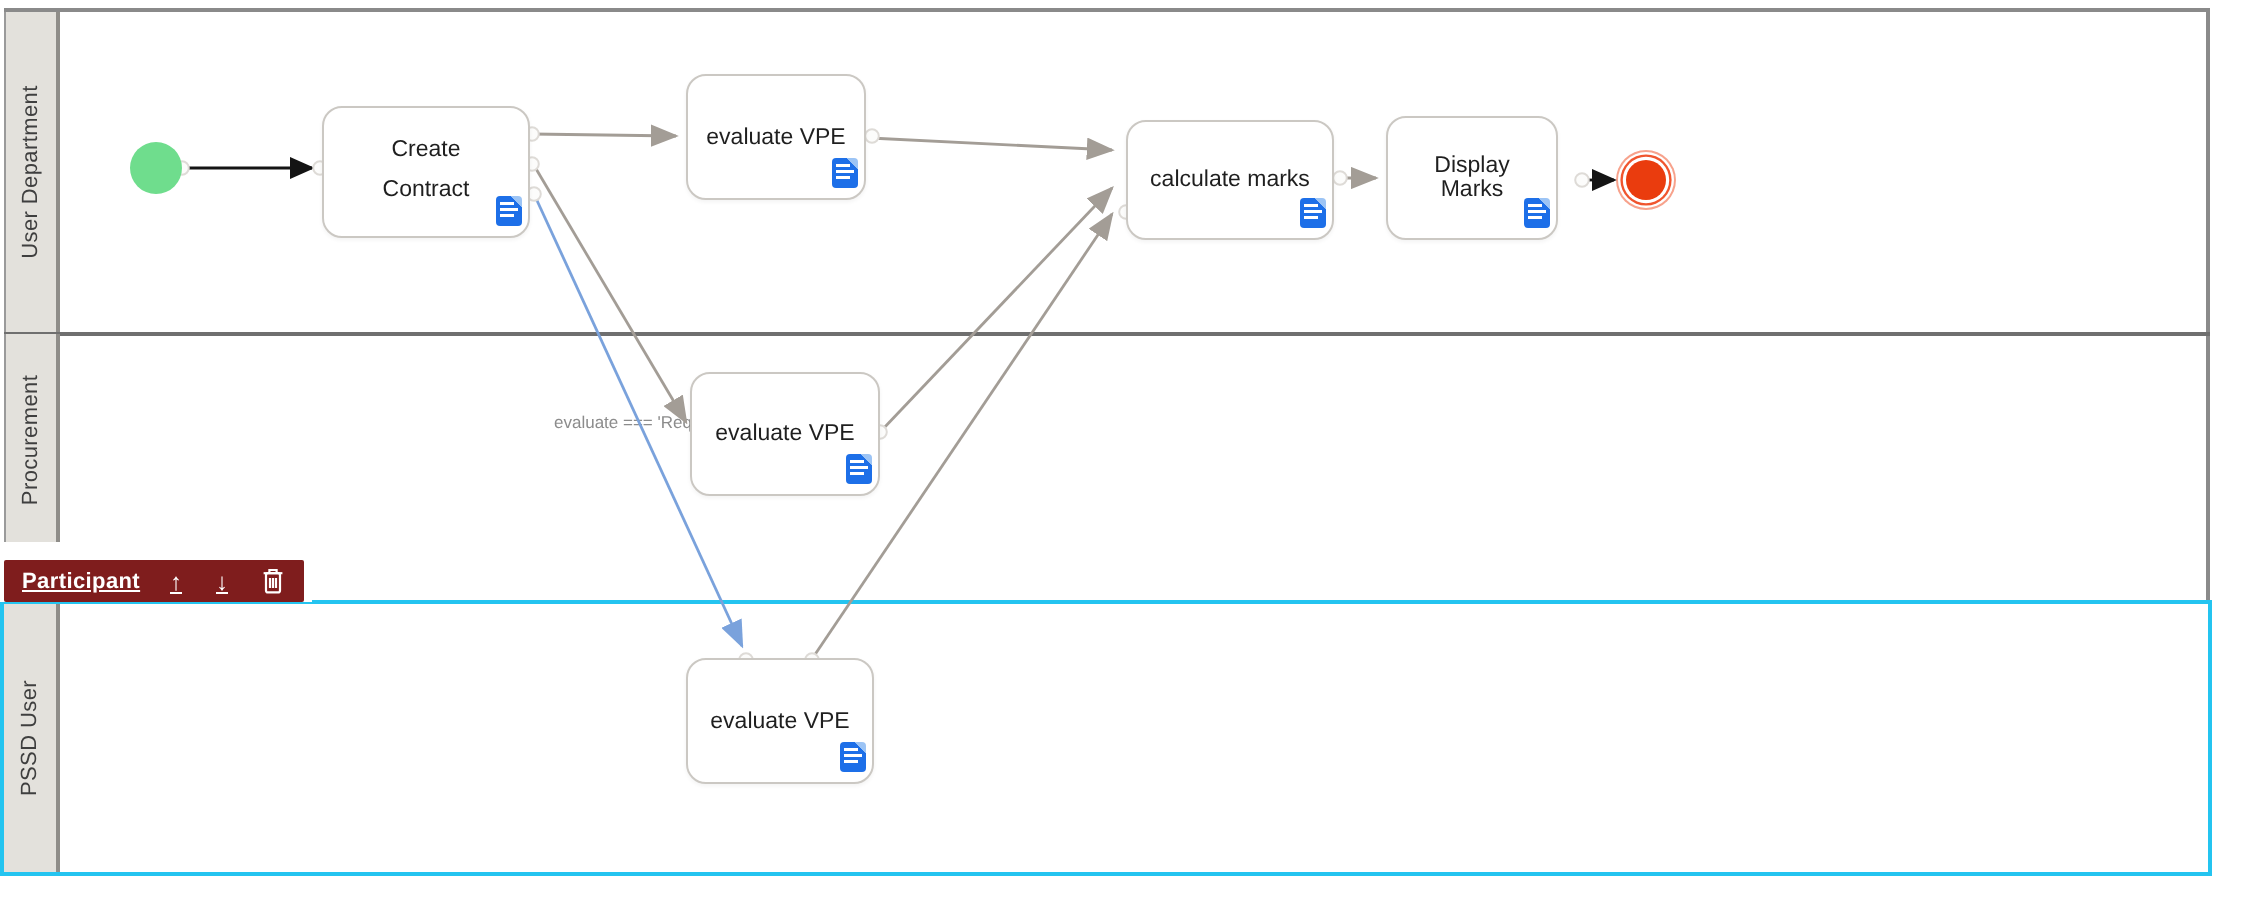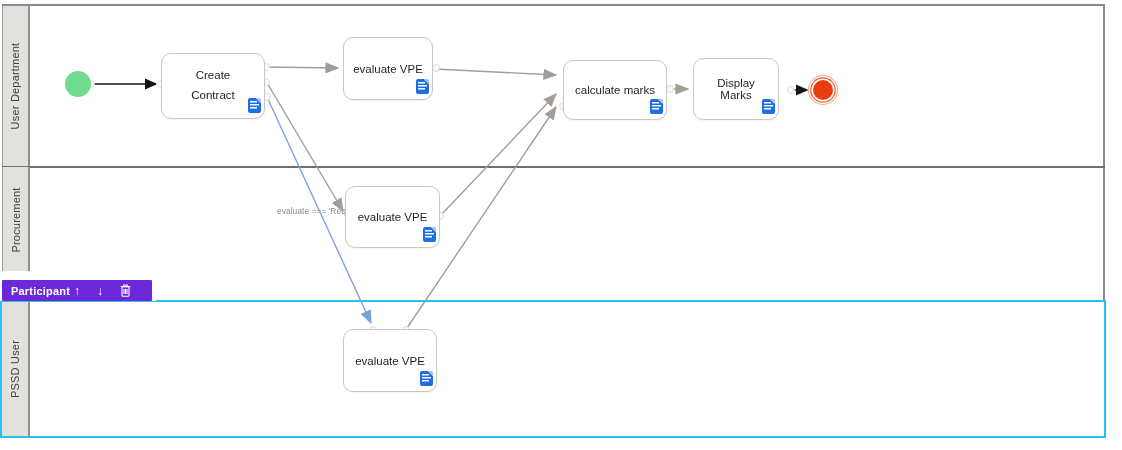--- a/index.html
+++ b/index.html
@@ -22,23 +22,23 @@
   .lane-strip .lane-label{
     transform:rotate(-90deg);white-space:nowrap;font-size:11px;color:#3f3f3f;letter-spacing:.2px;
   }
   .selection-rect{
     position:absolute;left:0px;top:300px;width:1106px;height:138px;
     border:2px solid #24c4f0;box-sizing:border-box;z-index:2;pointer-events:none;
   }
   
   .tab-underlay{position:absolute;left:0px;top:271px;width:156px;height:30px;background:#ffffff;z-index:6;}
   .participant-tab{
-    position:absolute;left:2px;top:280px;width:150px;height:21px;background:#6d28d9;
-    z-index:7;display:flex;align-items:center;padding:0 21px 0 9px;box-sizing:border-box;
-    color:#ffffff;border-radius:1px;
+    position:absolute;left:2px;top:280px;width:150px;height:21px;background:#7f1d1d;
+    z-index:7;display:flex;align-items:center;padding:0 10px 0 9px;box-sizing:border-box;
+    color:#ffffff;border-radius:1px;text-decoration:underline;
   }
   .participant-tab .tab-label{font-size:11px;font-weight:bold;letter-spacing:.2px;}
   .tab-icons{margin-left:auto;display:flex;align-items:center;gap:17px;}
   .tab-arrow{font-size:12px;line-height:1;cursor:pointer;font-weight:bold;}
   .trash-svg{display:block;cursor:pointer;}
   
   .task{
     position:absolute;background:#ffffff;border:1px solid #cbc8c3;border-radius:10px;
     display:flex;align-items:center;justify-content:center;text-align:center;
     font-size:11.5px;color:#1f1f1f;box-sizing:border-box;z-index:5;

